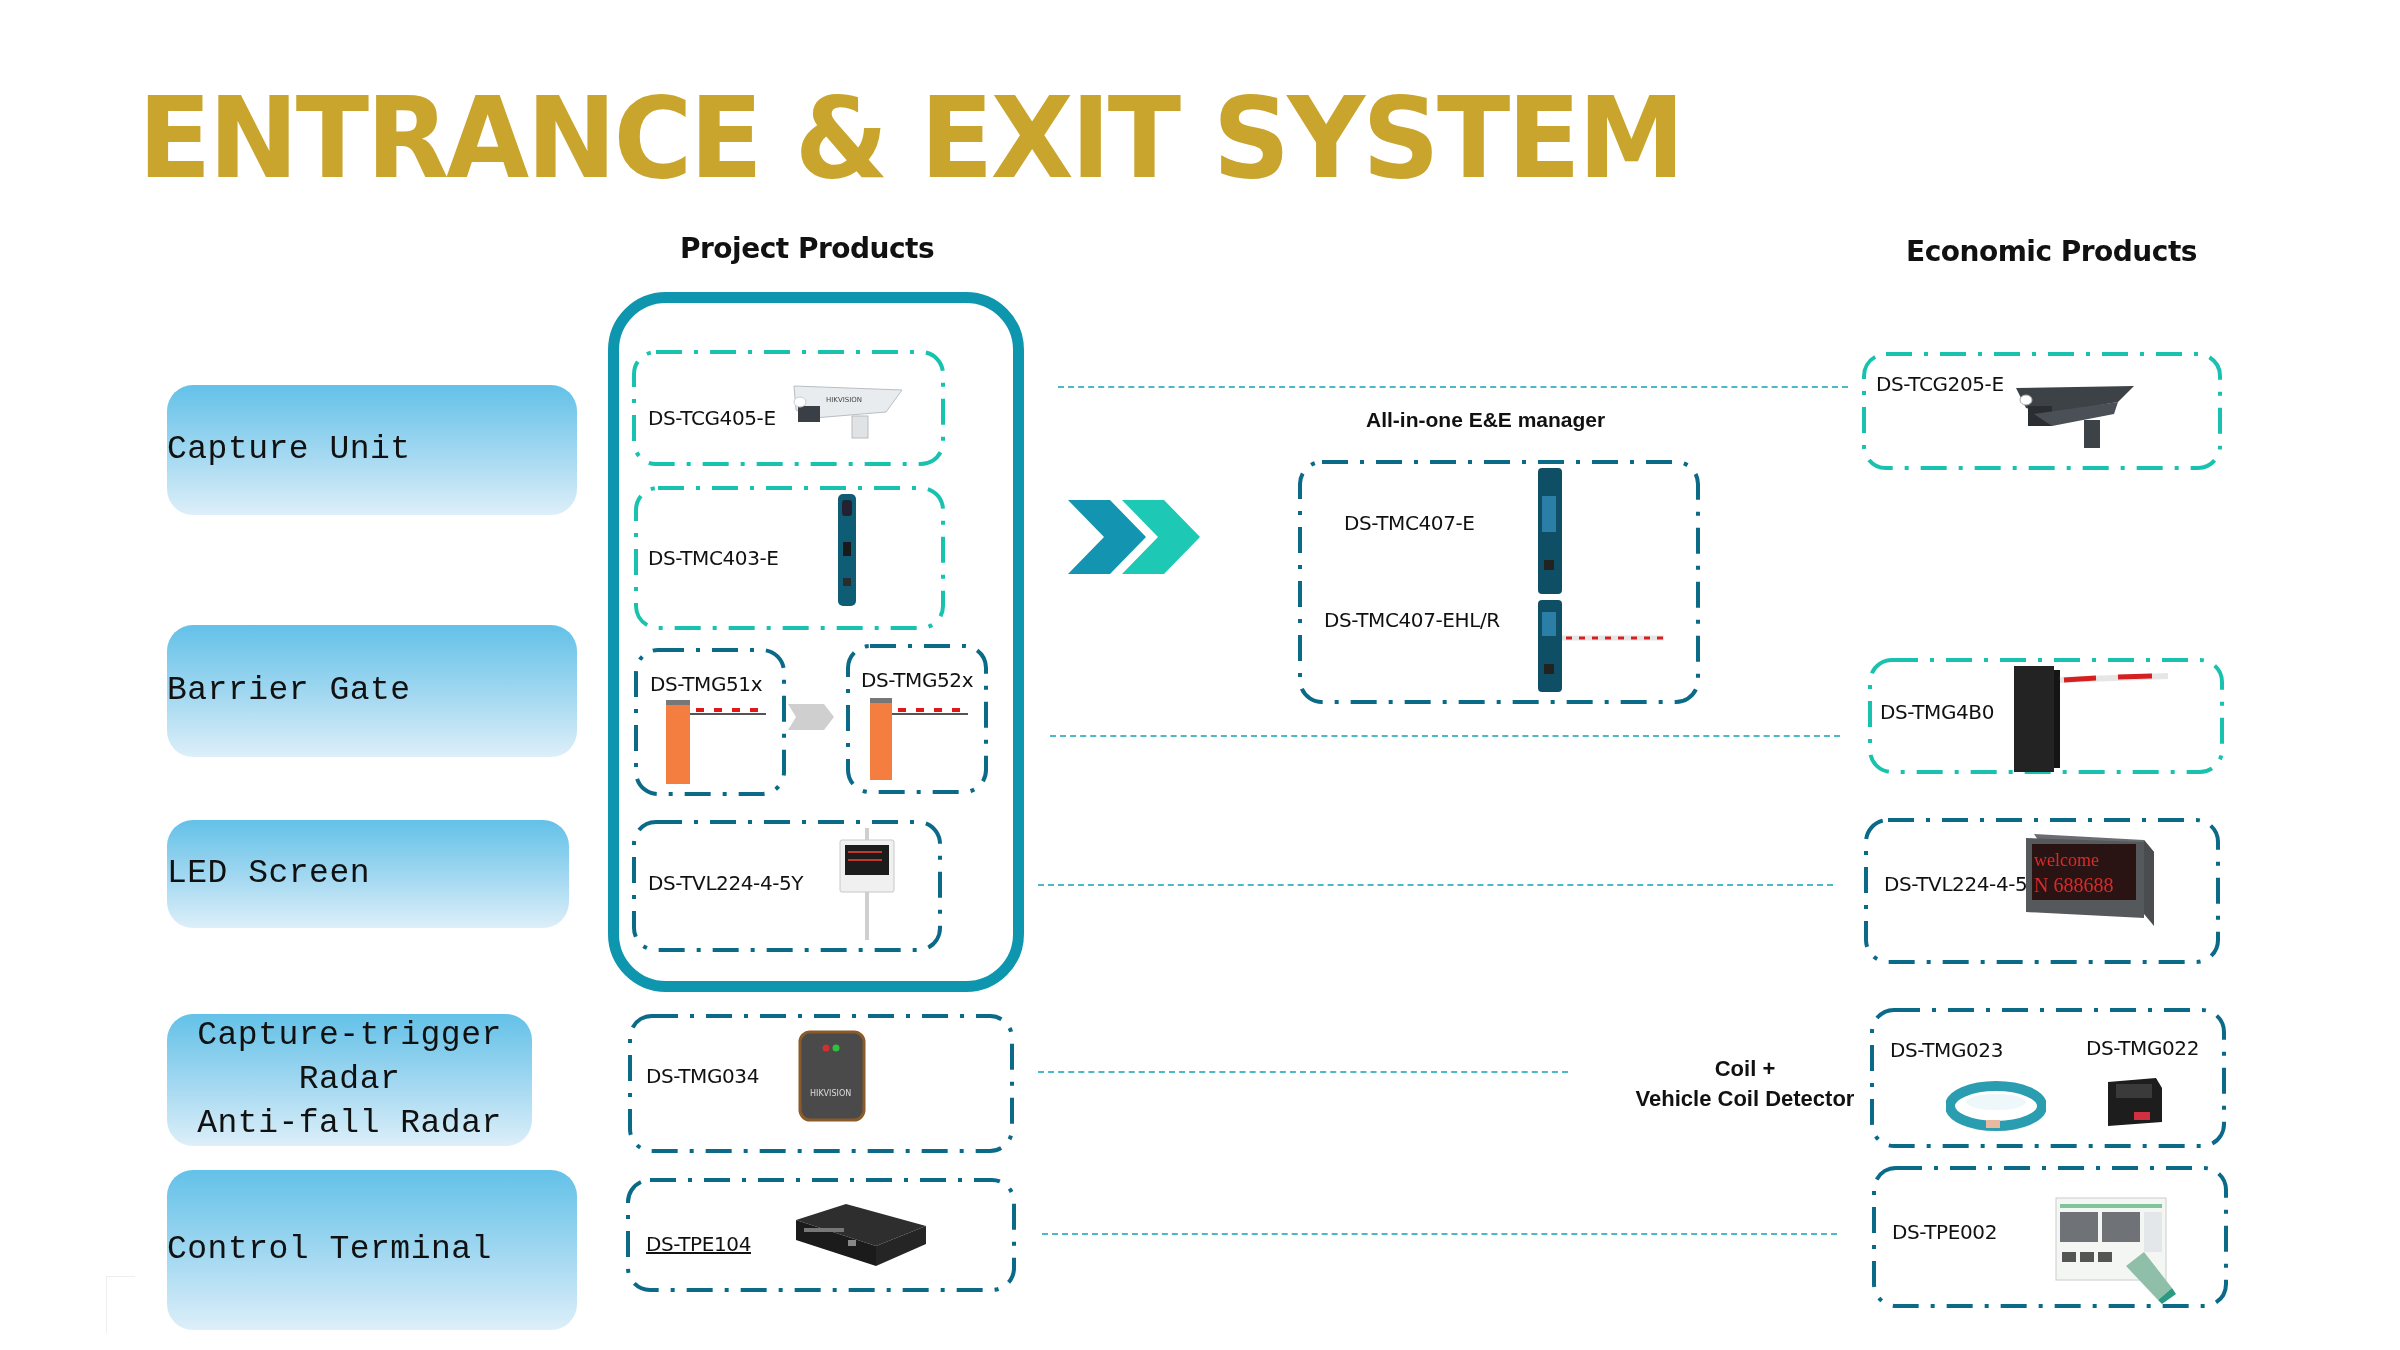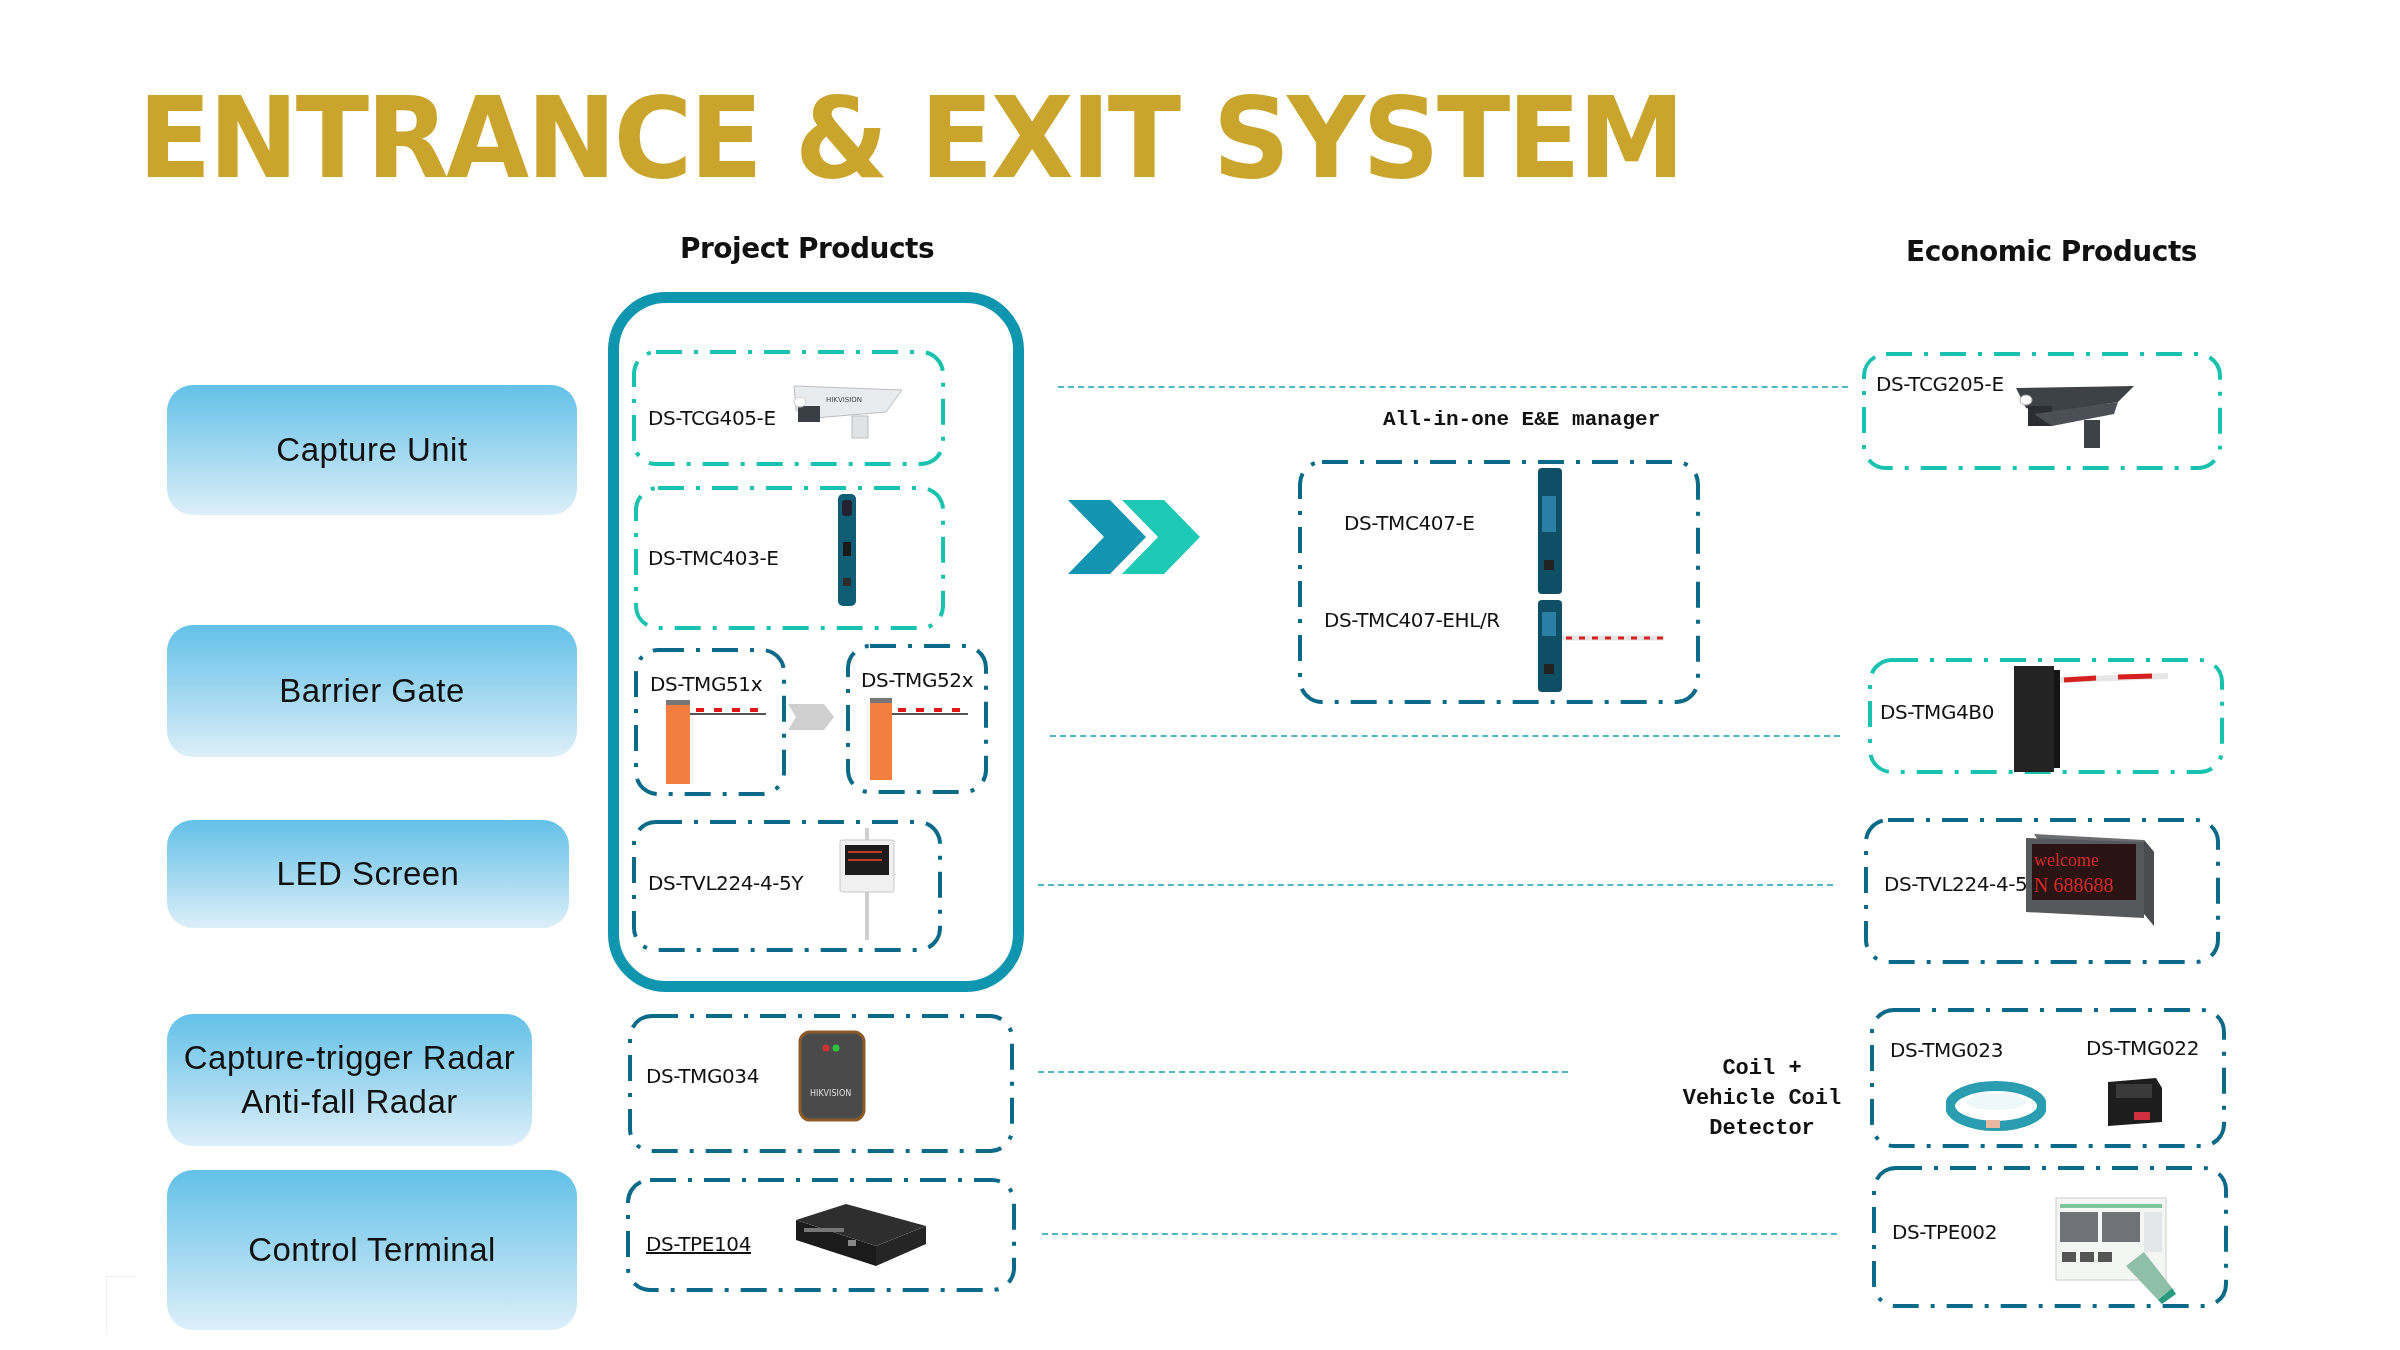--- a/index.html
+++ b/index.html
@@ -6,28 +6,28 @@
   body { width:2400px; height:1350px; position:relative; overflow:hidden;
          font-family:"Liberation Sans", "DejaVu Sans", sans-serif; color:#111; }
   .abs { position:absolute; }
   #title { left:138px; top:82px; font-size:112px; font-weight:bold; color:#C9A52D;
            letter-spacing:-3px; line-height:1; white-space:nowrap;
            font-family:"DejaVu Sans", sans-serif; transform:scaleX(0.96); transform-origin:left top; }
   .col-head { font-size:28px; font-weight:bold; color:#111; white-space:nowrap;
               font-family:"DejaVu Sans", sans-serif; letter-spacing:-0.5px; }
   .cat { left:167px; width:410px; border-radius:26px;
          background:linear-gradient(to bottom,#63C1E8 0%,#A5D9F1 55%,#DDEFF9 100%);
-         display:flex; align-items:center; justify-content:center; text-align:center;
+         display:flex; align-items:center; justify-content:flex-start; text-align:center;
          font-size:33px; line-height:44px; color:#111; letter-spacing:0.5px;
-         font-family:Liberation Sans, sans-serif; }
+         font-family:Liberation Mono, monospace; }
   .outer { left:608px; top:292px; width:394px; height:678px; border:11px solid #0E96AE;
            border-radius:58px; }
   .plabel { position:absolute; font-size:20px; color:#111; white-space:nowrap;
             font-family:"DejaVu Sans", sans-serif; letter-spacing:-0.4px; }
-  .bold-label { font-weight:bold; font-size:22px; font-family:Liberation Mono, monospace;margin-left:17px; }
+  .bold-label { font-weight:bold; font-size:22px; font-family:Liberation Sans, sans-serif; }
   .hline { position:absolute; height:0; border-top:2px dashed #4DB8C8; }
   .prod { position:absolute; }
 </style>
 </head>
 <body>
 
 <div id="title" class="abs">ENTRANCE &amp; EXIT SYSTEM</div>
 
 <div class="abs col-head" style="left:680px; top:232px;">Project Products</div>
 <div class="abs col-head" style="left:1906px; top:235px;text-align:right;">Economic Products</div>

